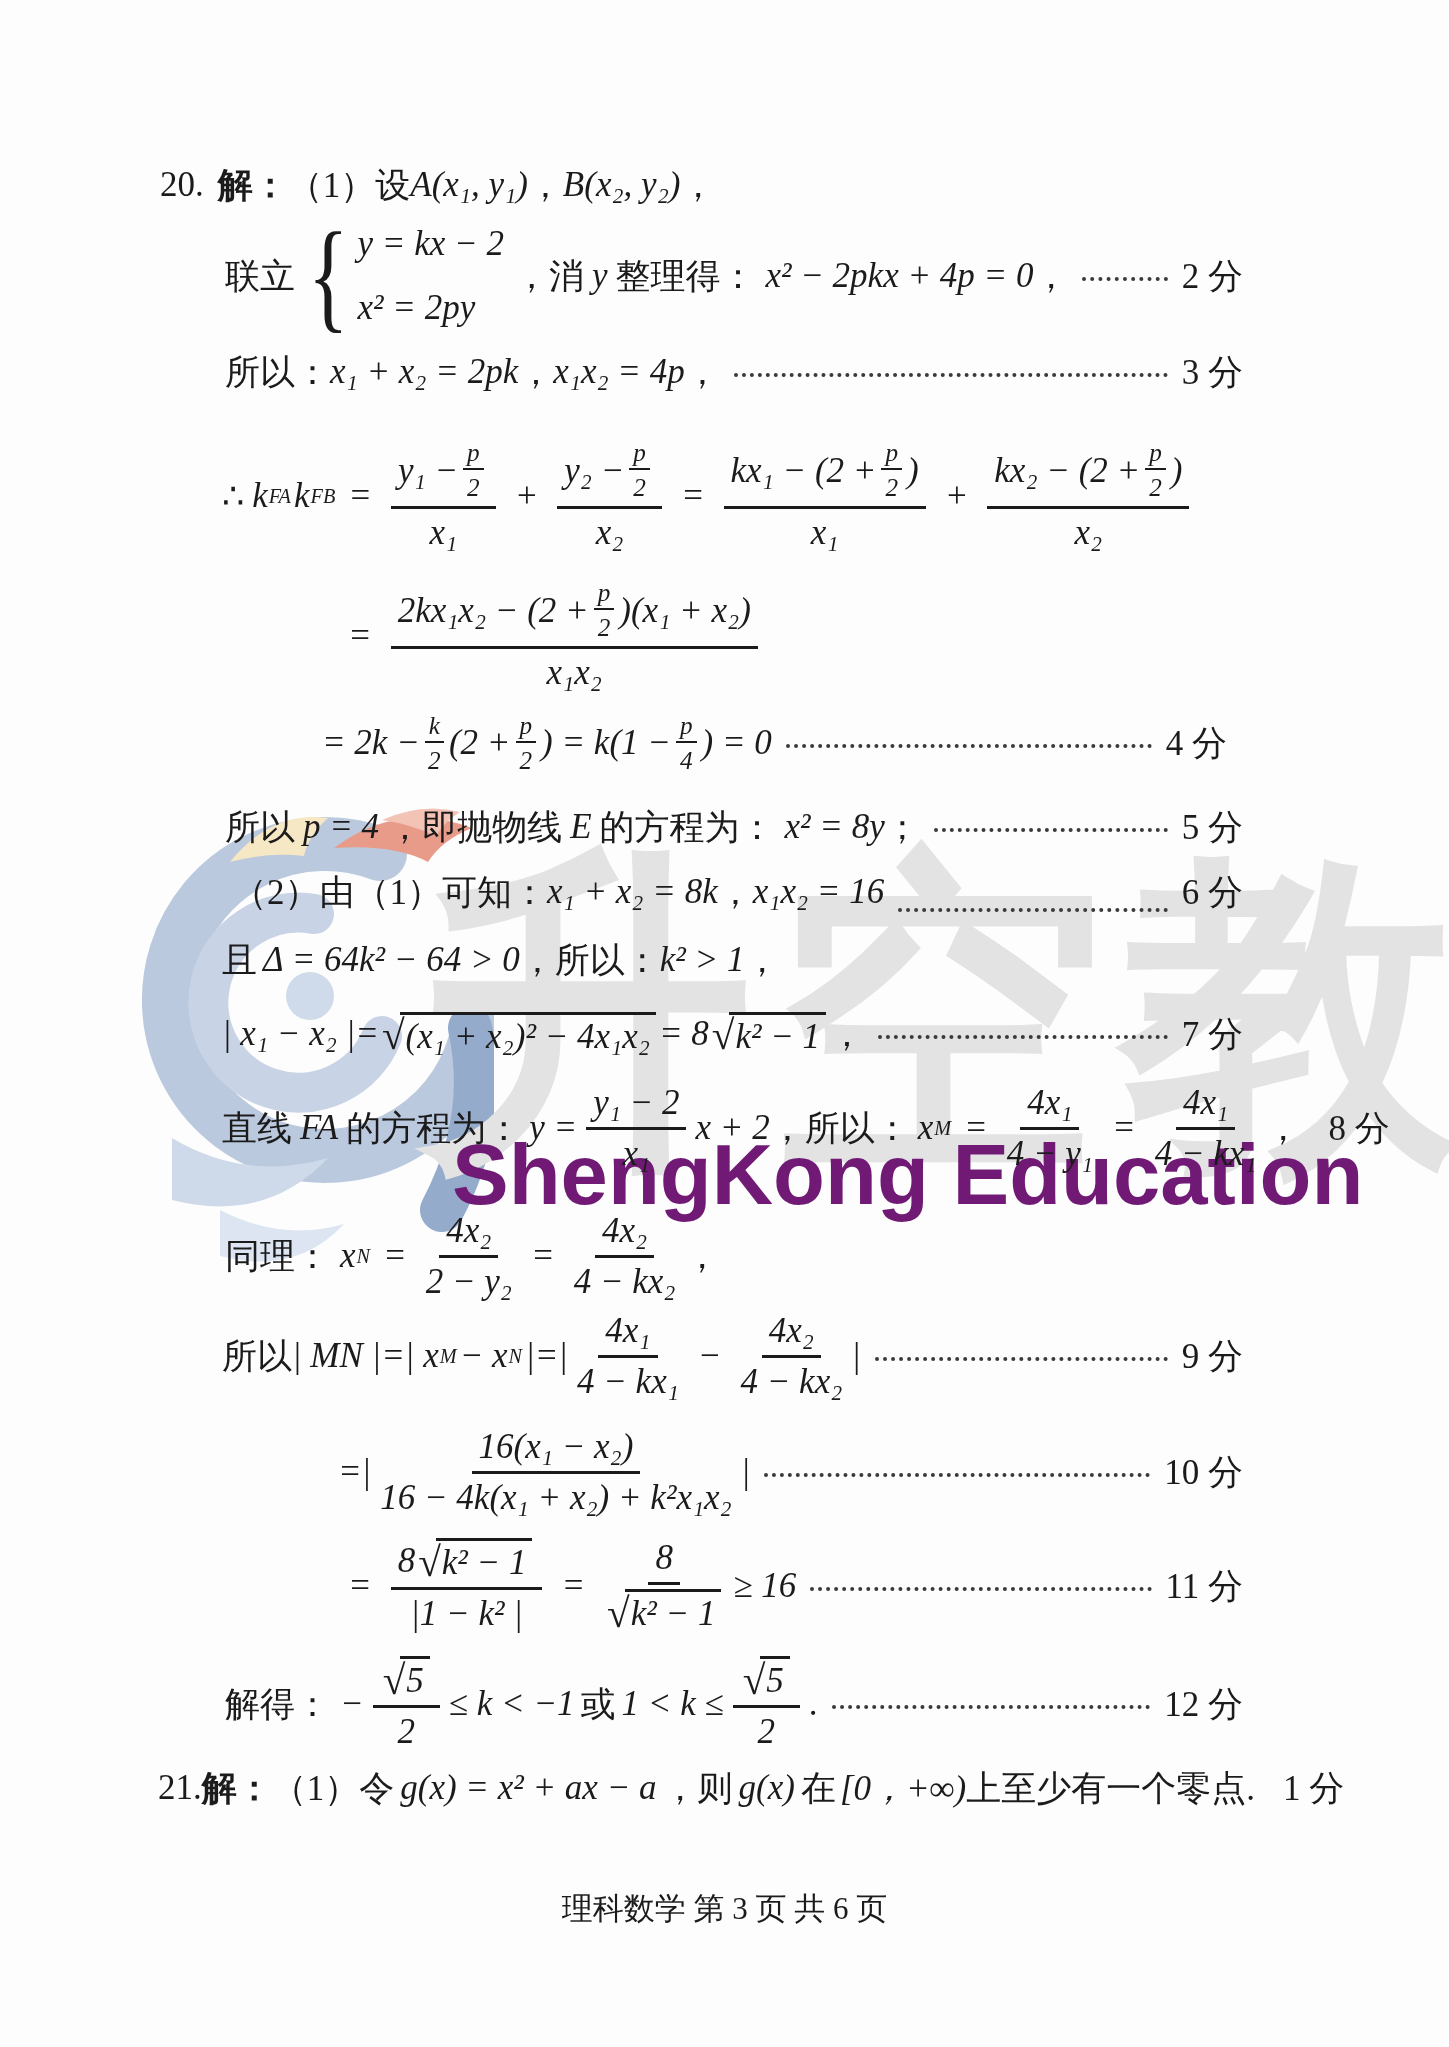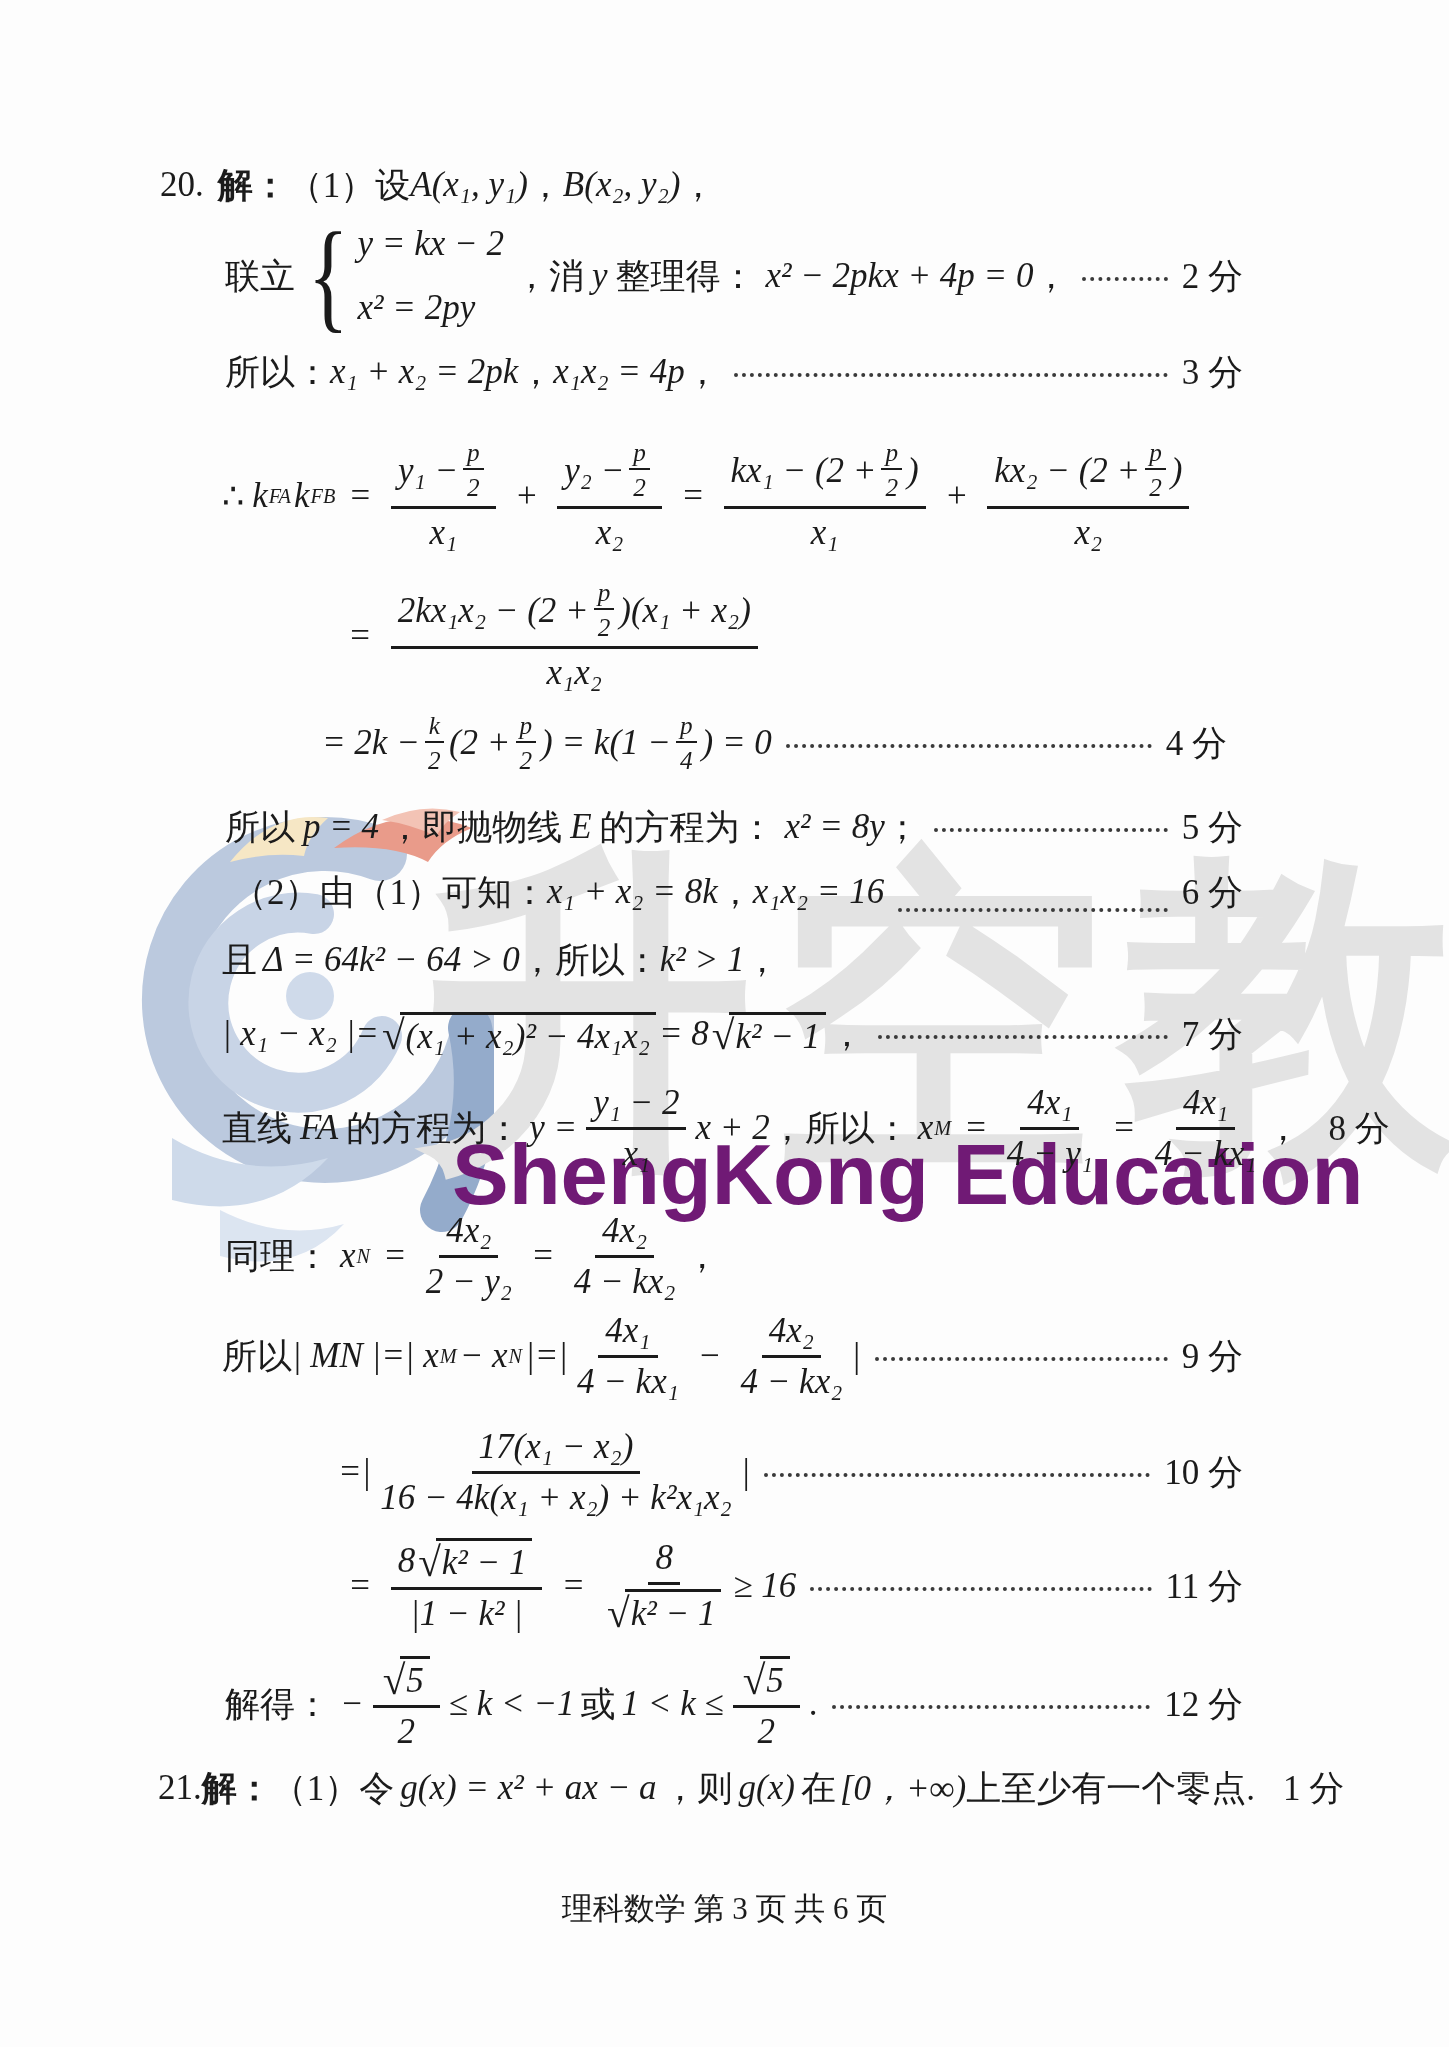--- a/index.html
+++ b/index.html
@@ -368,21 +368,21 @@
     </span>
     <span class="m">|</span>
     <span class="leader"></span>
     <span class="c score">9 分</span>
   </div>
 
   <div class="line" style="left:338px;top:1420px;height:104px;width:905px">
     <span class="m">=|</span>
     <span class="fr">
       <span class="fn">
-          <span class="m">17(x₁ − x₂)</span>
+          <span class="m">16(x₁ − x₂)</span>
         </span>
       <span class="fd">
           <span class="m">16 − 4k(x₁ + x₂) + k²x₁x₂</span>
         </span>
     </span>
     <span class="m">|</span>
     <span class="leader"></span>
     <span class="c score">10 分</span>
   </div>
 

